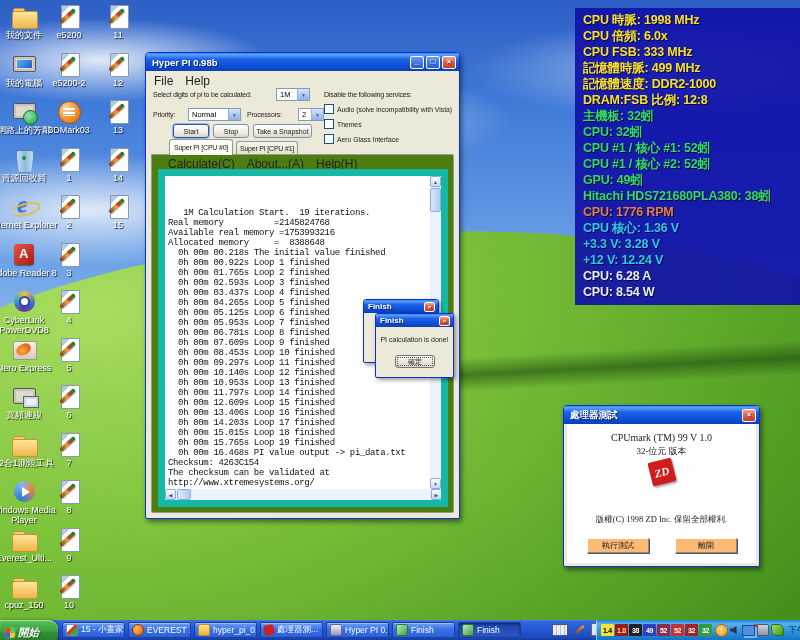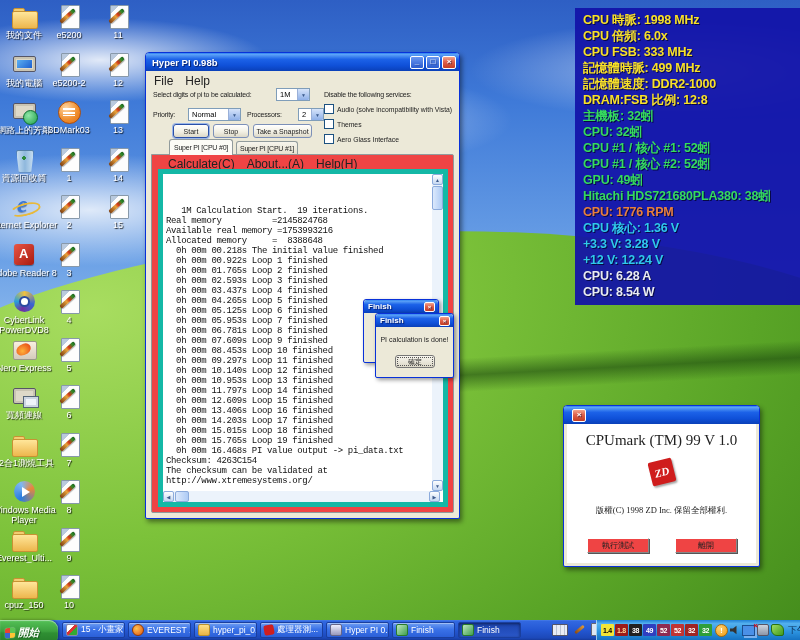--- a/index.html
+++ b/index.html
@@ -71,41 +71,41 @@
   .combo .cval{flex:1;padding-left:3px;overflow:hidden;white-space:nowrap;}
   .combo .carr{width:11px;align-self:stretch;display:flex;align-items:center;justify-content:center;font-size:5px;color:#3a5a8c;
     background:linear-gradient(180deg,#d6e4fa,#8fb0e8);border-left:1px solid #9ab0d8;border-radius:0 1px 1px 0;}
   .cbrow{position:absolute;display:flex;align-items:center;font-size:6.8px;color:#222;white-space:nowrap;}
   .cbox{width:8px;height:8px;background:#fff;border:1px solid #1c5180;margin-right:3px;flex:none;}
   .flabel{position:absolute;font-size:7px;color:#222;white-space:nowrap;letter-spacing:-.2px;}
   .menuitem{font-size:12px;color:#222;white-space:nowrap;}
   .tab{position:absolute;height:14px;box-sizing:border-box;border:1px solid #919b9c;border-bottom:none;border-radius:3px 3px 0 0;
     font-size:7px;display:flex;align-items:center;justify-content:center;background:linear-gradient(180deg,#f6f4ec,#e4e0cc);color:#222;letter-spacing:-.2px;}
   .tab.active{background:#fcfbf6;height:16px;z-index:3;}
-  .innerpanel{position:absolute;background:#ef4444;border:1px solid #919b9c;border-radius:0 2px 2px 2px;}
-  .logwrap{position:absolute;background:#fff;border:5px solid #14b8a6;box-sizing:border-box;overflow:hidden;}
+  .innerpanel{position:absolute;background:#4d7c0f;border:1px solid #919b9c;border-radius:0 2px 2px 2px;}
+  .logwrap{position:absolute;background:#fff;border:7px solid #14b8a6;box-sizing:border-box;overflow:hidden;}
   .logtext{position:absolute;left:3px;top:2px;font-family:"Liberation Mono",monospace;font-size:9px;line-height:10px;letter-spacing:-.35px;color:#111;white-space:pre;}
   .vscroll{position:absolute;top:0;right:0;width:11px;background:#ecf3fb;}
   .hscroll{position:absolute;left:0;bottom:0;height:11px;background:#ecf3fb;}
   .sarr{position:absolute;width:11px;height:11px;box-sizing:border-box;border:1px solid #8cabdc;border-radius:2px;
     background:linear-gradient(180deg,#fdfefe,#c6d8f2);color:#3d5a8c;font-size:5px;display:flex;align-items:center;justify-content:center;}
   .sthumb{position:absolute;box-sizing:border-box;border:1px solid #8cabdc;border-radius:2px;background:linear-gradient(90deg,#dce9fc,#aecbf5);}
 
   
   .mini{position:absolute;background:#ece9d8;border:1px solid #0831d9;border-radius:3px 3px 2px 2px;box-shadow:2px 2px 4px rgba(0,0,0,.4);}
   .mini .tbar{height:13px;font-size:8px;padding-left:4px;}
   .mini .wbtn{width:11px;height:10px;font-size:6px;}
 
   
   .cpu-body{position:absolute;left:3px;right:3px;top:18px;bottom:3px;background:#fff;
     font-family:"Liberation Serif",serif;color:#222;text-align:center;}
   .zdlogo{position:absolute;left:50%;margin-left:-12px;top:36px;width:24px;height:24px;background:#cf1d1d;
     transform:rotate(-14deg);border-radius:2px;box-shadow:1px 2px 2px rgba(0,0,0,.35);
     display:flex;align-items:center;justify-content:center;color:#fff;font:bold italic 11px "Liberation Serif",serif;}
-  .classicbtn{position:absolute;height:15px;box-sizing:border-box;background:#ef4444;border:1px solid #888;
+  .classicbtn{position:absolute;height:15px;box-sizing:border-box;background:#fdba74;border:1px solid #888;
     border-top-color:#fff;border-left-color:#fff;box-shadow:1px 1px 0 #555;font-size:8px;font-family:Liberation Serif, serif;
     display:flex;align-items:center;justify-content:center;}
 
   
   .taskbar{position:absolute;left:0;right:0;bottom:0;height:20px;
     background:linear-gradient(180deg,#4a7fe8 0%,#3268e0 6%,#2458d4 48%,#1c48b8 90%,#163a9c 100%);}
   .startbtn{position:absolute;left:0;top:0;width:58px;height:25px;border-radius:0 9px 9px 0;
     background:linear-gradient(180deg,#55c257 0%,#3ca03e 45%,#2f8f33 52%,#247a28 100%);
     box-shadow:inset 0 1px 1px rgba(255,255,255,.5),1px 0 3px rgba(0,0,0,.4);
     display:flex;align-items:center;gap:3px;padding-left:5px;box-sizing:border-box;
@@ -438,24 +438,26 @@
   <div class="tbar">
     <span class="ttl">Finish</span>
     <span class="wbtn close">×</span>
   </div>
   <div class="abs" style="left:0;right:0;top:22px;text-align:center;font-size:7px;color:#222;">PI calculation is done!</div>
   <div class="xpbtn abs" style="left:19px;top:41px;width:40px;height:13px;border:1px solid #777;outline:1px dotted #555;outline-offset:-3px;background:linear-gradient(180deg,#f8f6ee,#dcd8c8);">確定</div>
 </div>
 
 <div class="xpwin" style="left:563px;top:405px;width:195px;height:160px;z-index:5;">
   <div class="tbar">
+    <span class="ttl">處理器測試</span>
     <span class="wbtn close">×</span>
   </div>
   <div class="cpu-body">
-    <div style="margin-top:8px;font-size:15px;">CPUmark (TM) 99  V 1.0</div>
+    <div style="margin-top:8px;font-size:10px;">CPUmark (TM) 99  V 1.0</div>
+    <div style="margin-top:2px;font-size:9px;">32-位元 版本</div>
     <div class="zdlogo">ZD</div>
     <div style="margin-top:56px;font-size:8.5px;">版權(C) 1998 ZD Inc. 保留全部權利.</div>
     <div class="classicbtn" style="left:20px;top:114px;width:62px;">執行測試</div>
     <div class="classicbtn" style="left:108px;top:114px;width:62px;">離開</div>
   </div>
 </div>
 
 <div class="taskbar">
   <div class="startbtn">
     <span class="flag"></span>

